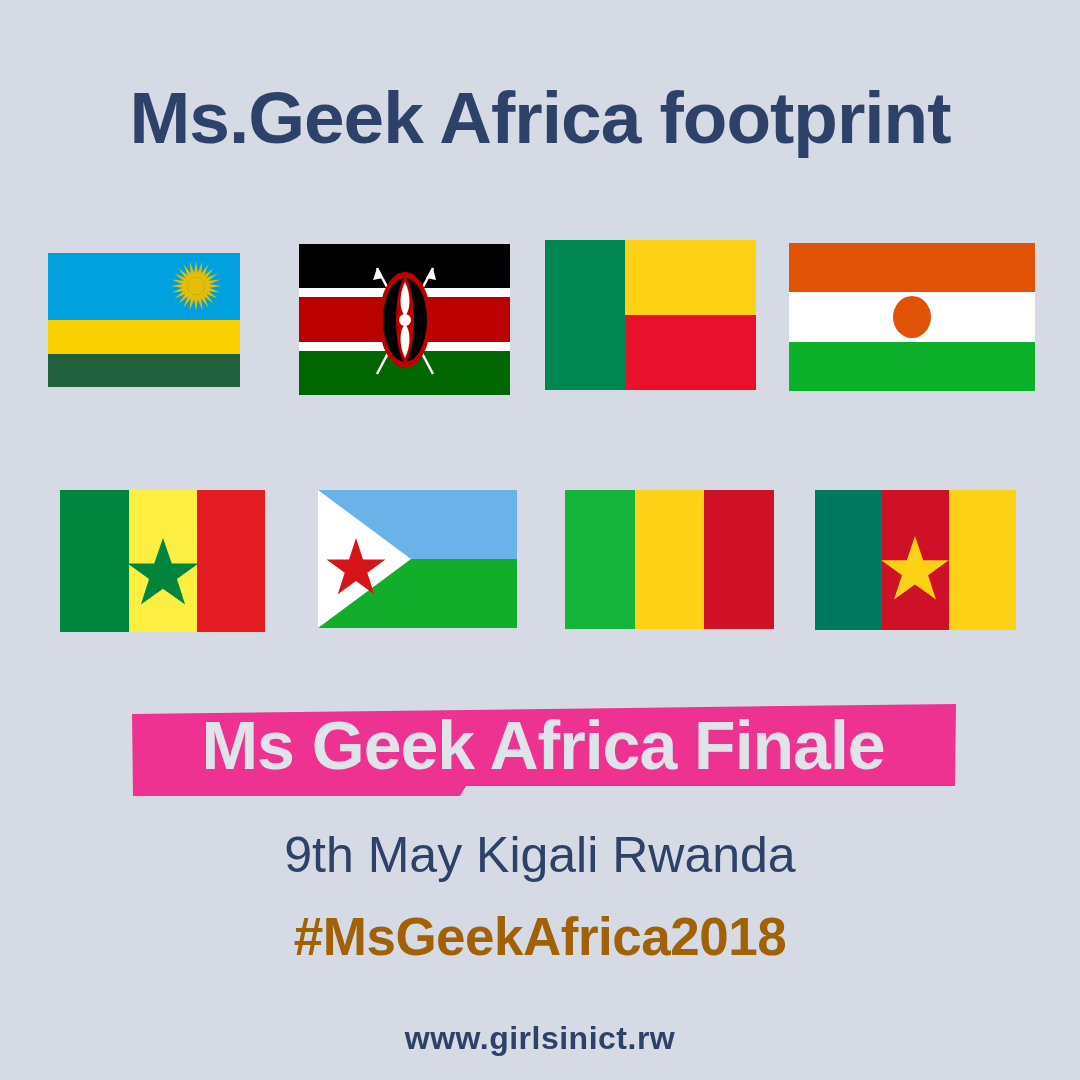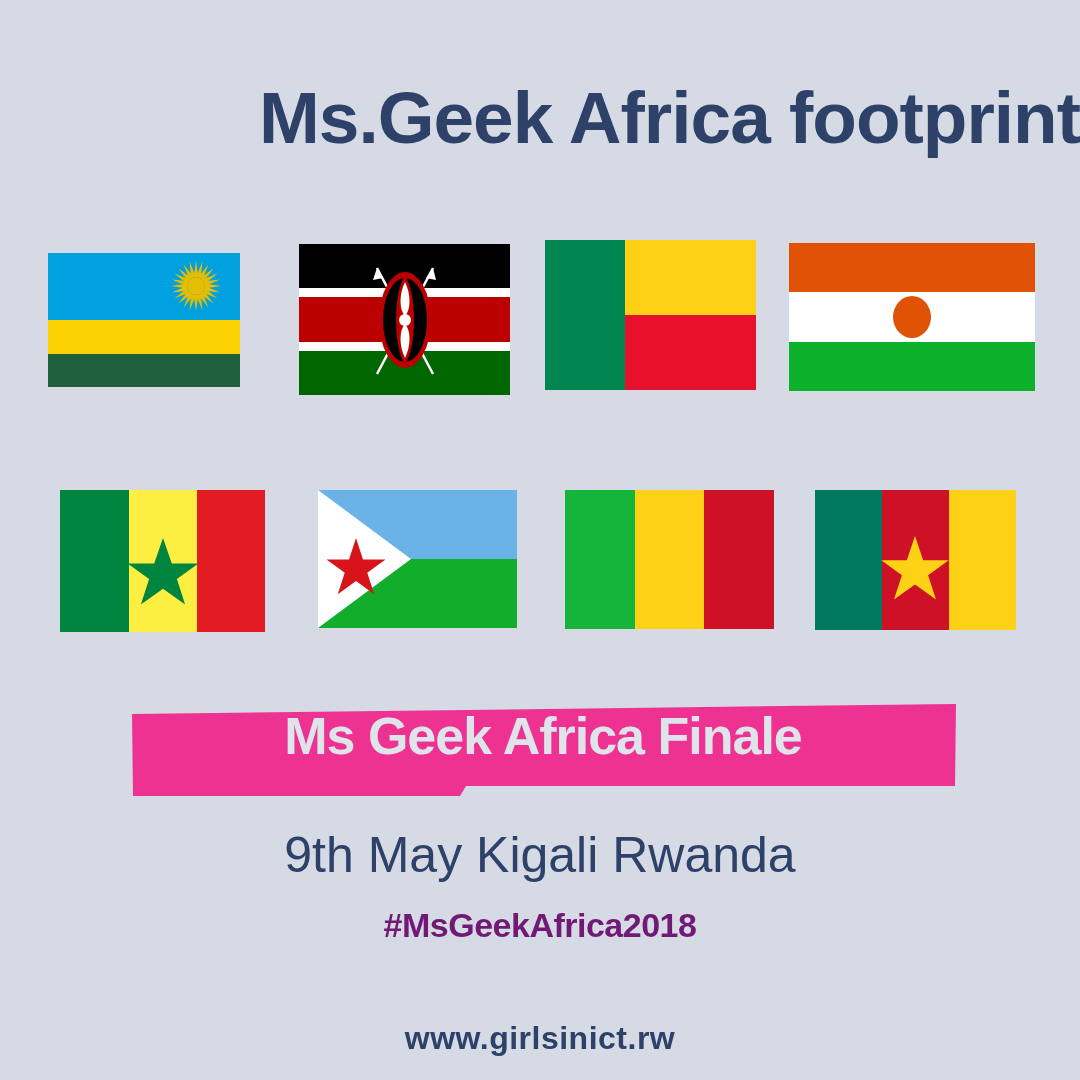--- a/index.html
+++ b/index.html
@@ -19,21 +19,21 @@
     height: 1080px;
     background: #d5dae4;
   }
 
   
   .poster-title {
     position: absolute;
     top: 76px;
     left: 0;
     width: 1080px;
-    text-align: right;
+    text-align: center;
     font-size: 73px;
     font-weight: bold;
     color: #2e4269;
     letter-spacing: -1px;
     white-space: nowrap;
     font-family: "Liberation Sans", sans-serif;
   }
 
   
   .flag-row {
@@ -77,21 +77,21 @@
     inset: 0;
     background: #ed3292;
     clip-path: polygon(4px 14px, 828px 4px, 827px 86px, 338px 86px, 332px 96px, 5px 96px);
   }
   #finale-banner .banner-text {
     position: absolute;
     left: 0;
     top: 6px;
     width: 830px;
     text-align: center;
-    font-size: 52px;
+    font-size: 68px;
     font-weight: bold;
     color: #dfe3ea;
     letter-spacing: -1px;
     white-space: nowrap;
     font-family: "Liberation Sans", sans-serif;
   }
 
   
   .footer-line {
     position: absolute;
@@ -103,23 +103,23 @@
   }
   #event-date {
     top: 826px;
     font-size: 50px;
     font-weight: normal;
     color: #2e4269;
     letter-spacing: 0px;
   }
   #event-hashtag {
     top: 906px;
-    font-size: 34px;
-    font-weight: bold;
-    color: #701a75;
+    font-size: 53px;
+    font-weight: bold;
+    color: #a16207;
     letter-spacing: -0.5px;
     text-align: center;
   }
   #event-website {
     top: 972px;
     font-size: 32px;
     font-weight: bold;
     color: #2e4269;
     letter-spacing: 0.5px;
     margin-top: 48px;

